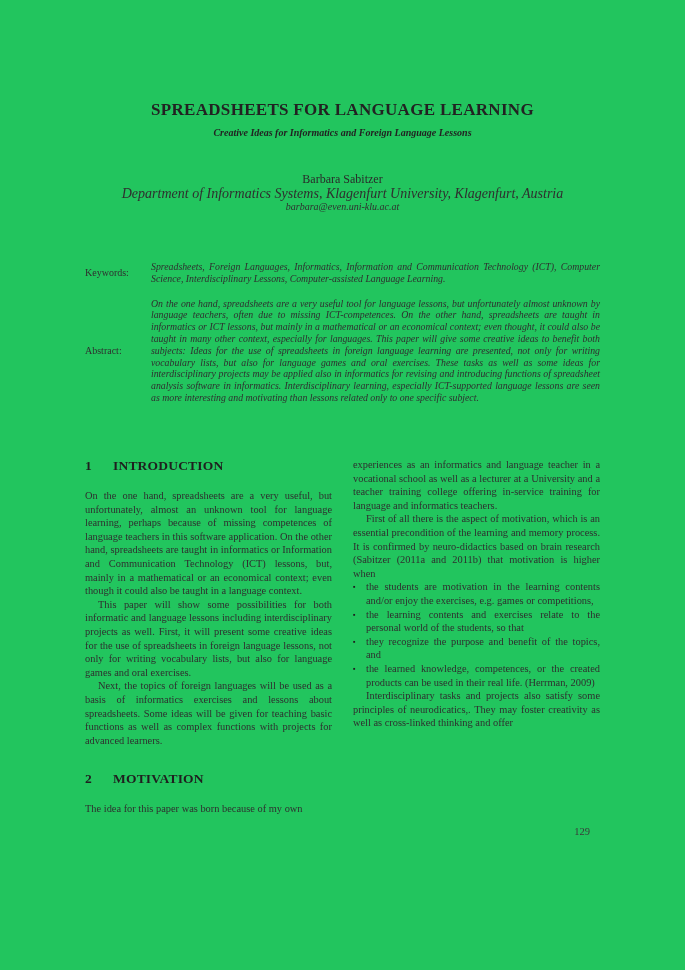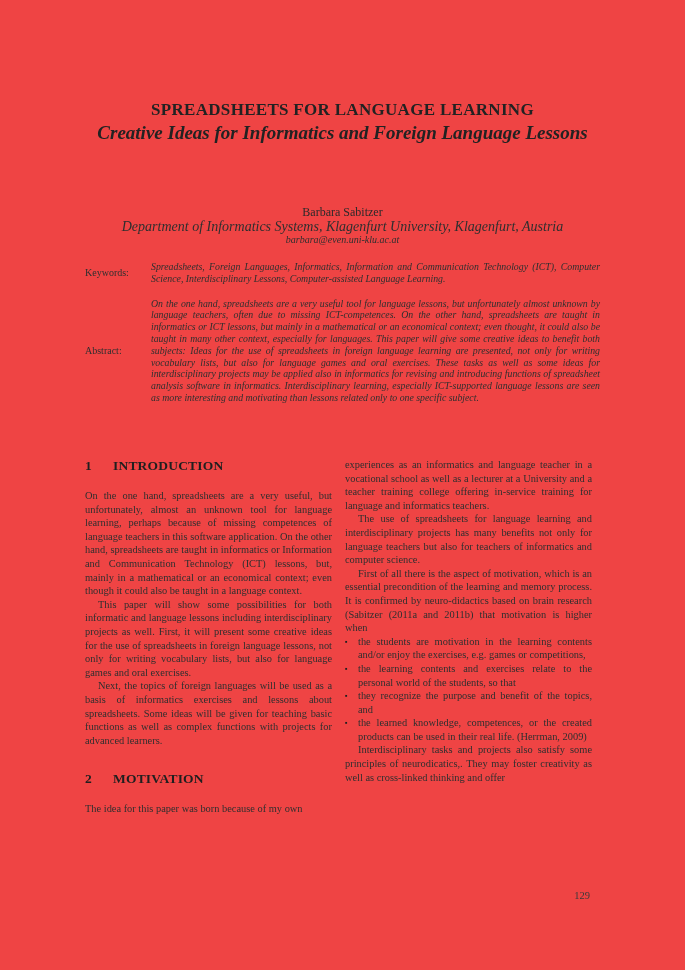--- a/index.html
+++ b/index.html
@@ -4,21 +4,21 @@
 <style>
   html, body {
     margin: 0;
     padding: 0;
     background: #ffffff;
   }
   .sheet {
     position: relative;
     width: 685px;
     height: 970px;
-    background: #ef4444;
+    background: #22c55e;
     overflow: hidden;
     font-family: "Liberation Serif", "DejaVu Serif", serif;
     color: #2f2f2f;
   }
 
   
   .title-block {
     position: absolute;
     top: 100px;
     left: 85px;
@@ -27,40 +27,39 @@
   }
   .paper-title {
     font-size: 17px;
     font-weight: bold;
     letter-spacing: 0.3px;
     color: #222222;
     line-height: 20px;
   }
   .paper-subtitle {
     margin-top: 4px;
-    font-size: 19px;
+    font-size: 10px;
     font-weight: bold;
     font-style: italic;
     color: #222222;
     line-height: 18px;
   }
 
   
   .author-block {
     position: absolute;
     top: 172px;
     left: 85px;
     width: 515px;
     text-align: center;
   }
   .author-name {
     font-size: 12px;
     line-height: 15px;
     color: #2a2a2a;
-    margin-top: 33px;
   }
   .author-affiliation {
     font-size: 14px;
     font-style: italic;
     line-height: 13px;
     color: #2f2f2f;
   }
   .author-email {
     font-size: 10px;
     font-style: italic;
@@ -97,21 +96,21 @@
     font-style: italic;
   }
 
   
   .column {
     position: absolute;
     top: 458px;
     width: 247px;
   }
   .column-left  { left: 85px; }
-  .column-right { left: 345px; }
+  .column-right { left: 353px; }
 
   .section-heading {
     display: flex;
     align-items: baseline;
     font-size: 13.5px;
     font-weight: bold;
     color: #1f1f1f;
     letter-spacing: 0.2px;
     margin: 0 0 15px 0;
   }
@@ -149,21 +148,21 @@
     width: 13px;
     text-indent: 0;
     font-size: 7.5px;
     vertical-align: 1px;
     color: #1f1f1f;
   }
 
   
   .page-number {
     position: absolute;
-    top: 890px;
+    top: 826px;
     left: 85px;
     width: 505px;
     text-align: right;
     font-size: 10.5px;
     color: #3a3a3a;
   }
 </style>
 </head>
 <body>
 
@@ -202,21 +201,20 @@
 
     <div class="section-heading second">
       <span class="sec-num">2</span>
       <span>MOTIVATION</span>
     </div>
     <p class="body-par">The idea for this paper was born because of my own</p>
   </div>
 
   <div class="column column-right">
     <p class="body-par">experiences as an informatics and language teacher in a vocational school as well as a lecturer at a University and a teacher training college offering in-service training for language and informatics teachers.</p>
-    <p class="body-par indent">The use of spreadsheets for language learning and interdisciplinary projects has many benefits not only for language teachers but also for teachers of informatics and computer science.</p>
     <p class="body-par indent">First of all there is the aspect of motivation, which is an essential precondition of the learning and memory process. It is confirmed by neuro-didactics based on brain research (Sabitzer (2011a and 2011b) that motivation is higher when</p>
 
     <div class="bullet-list">
       <div class="bullet-item">
         <span class="bullet-glyph">▪</span><span>the students are motivation in the learning contents and/or enjoy the exercises, e.g. games or competitions,</span>
       </div>
       <div class="bullet-item">
         <span class="bullet-glyph">▪</span><span>the learning contents and exercises relate to the personal world of the students, so that</span>
       </div>
       <div class="bullet-item">

